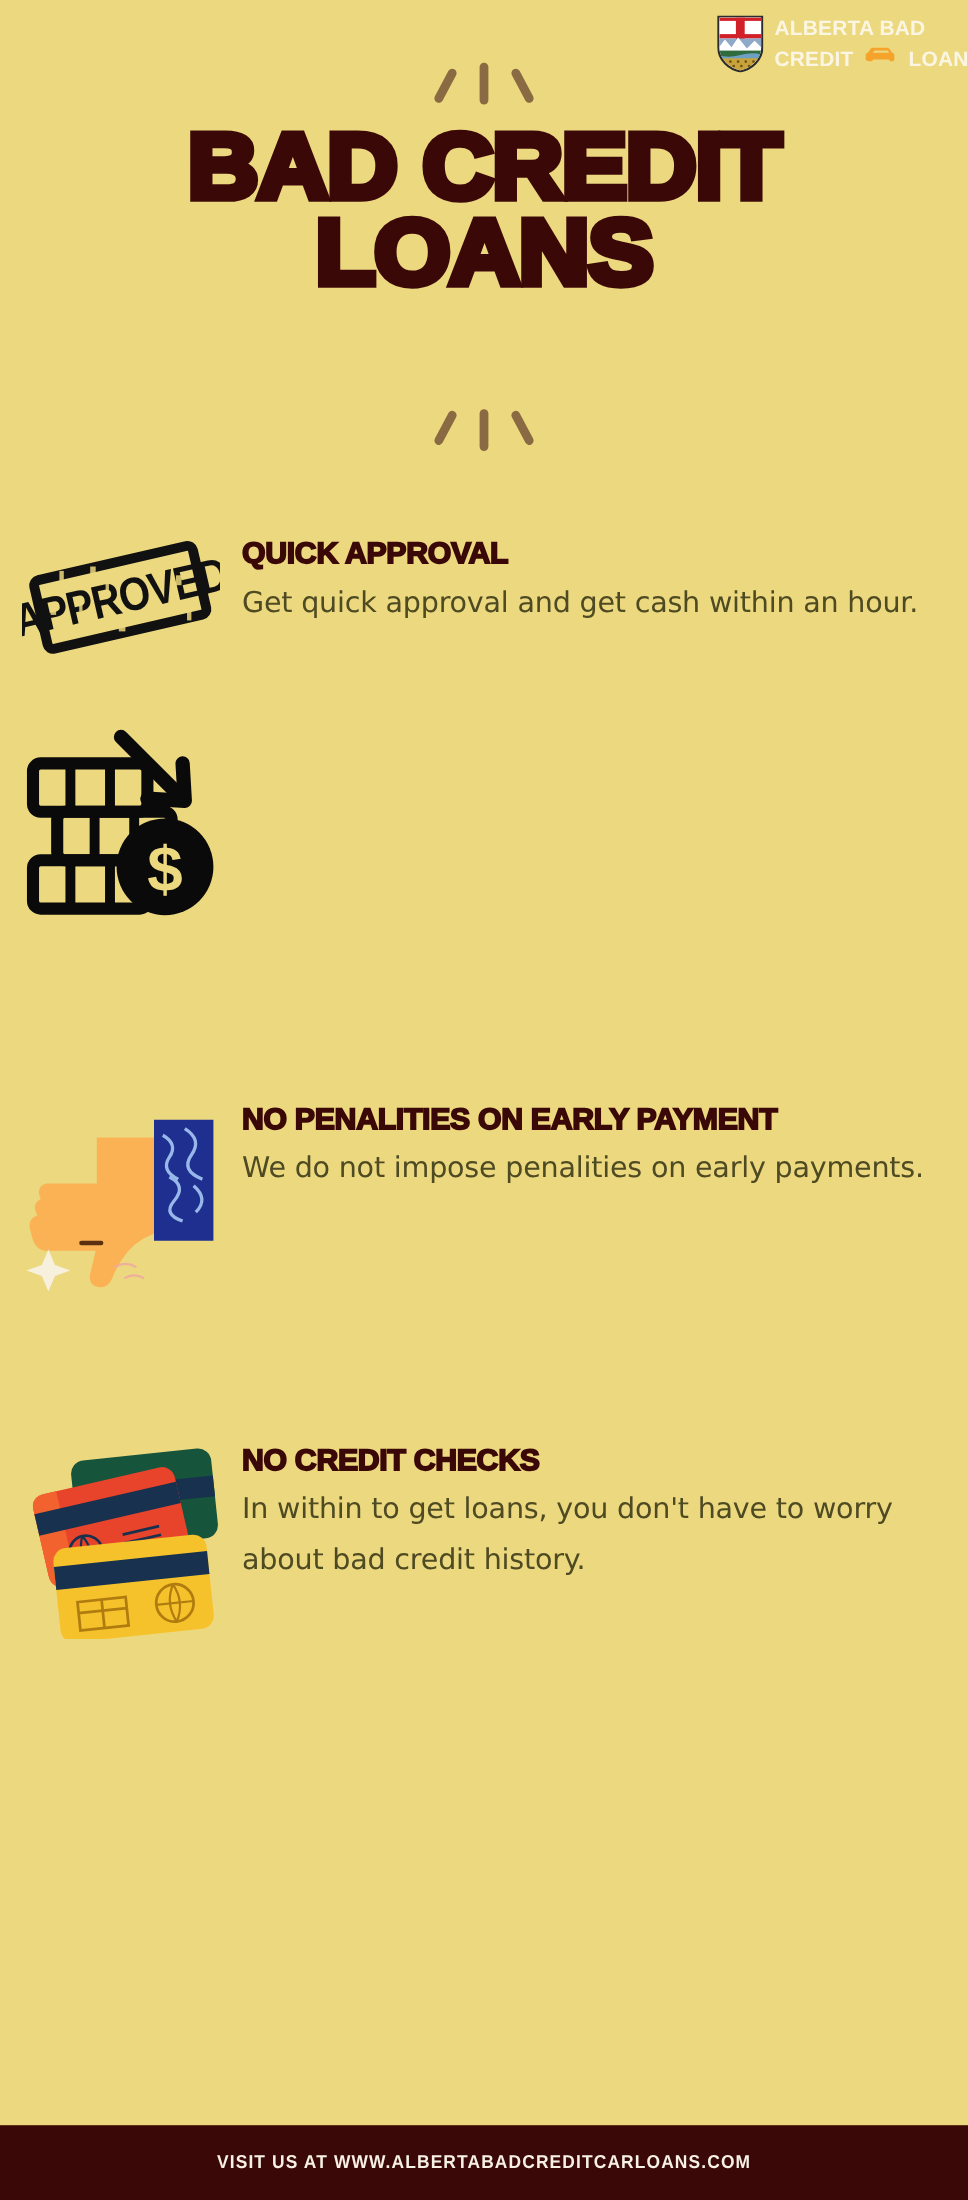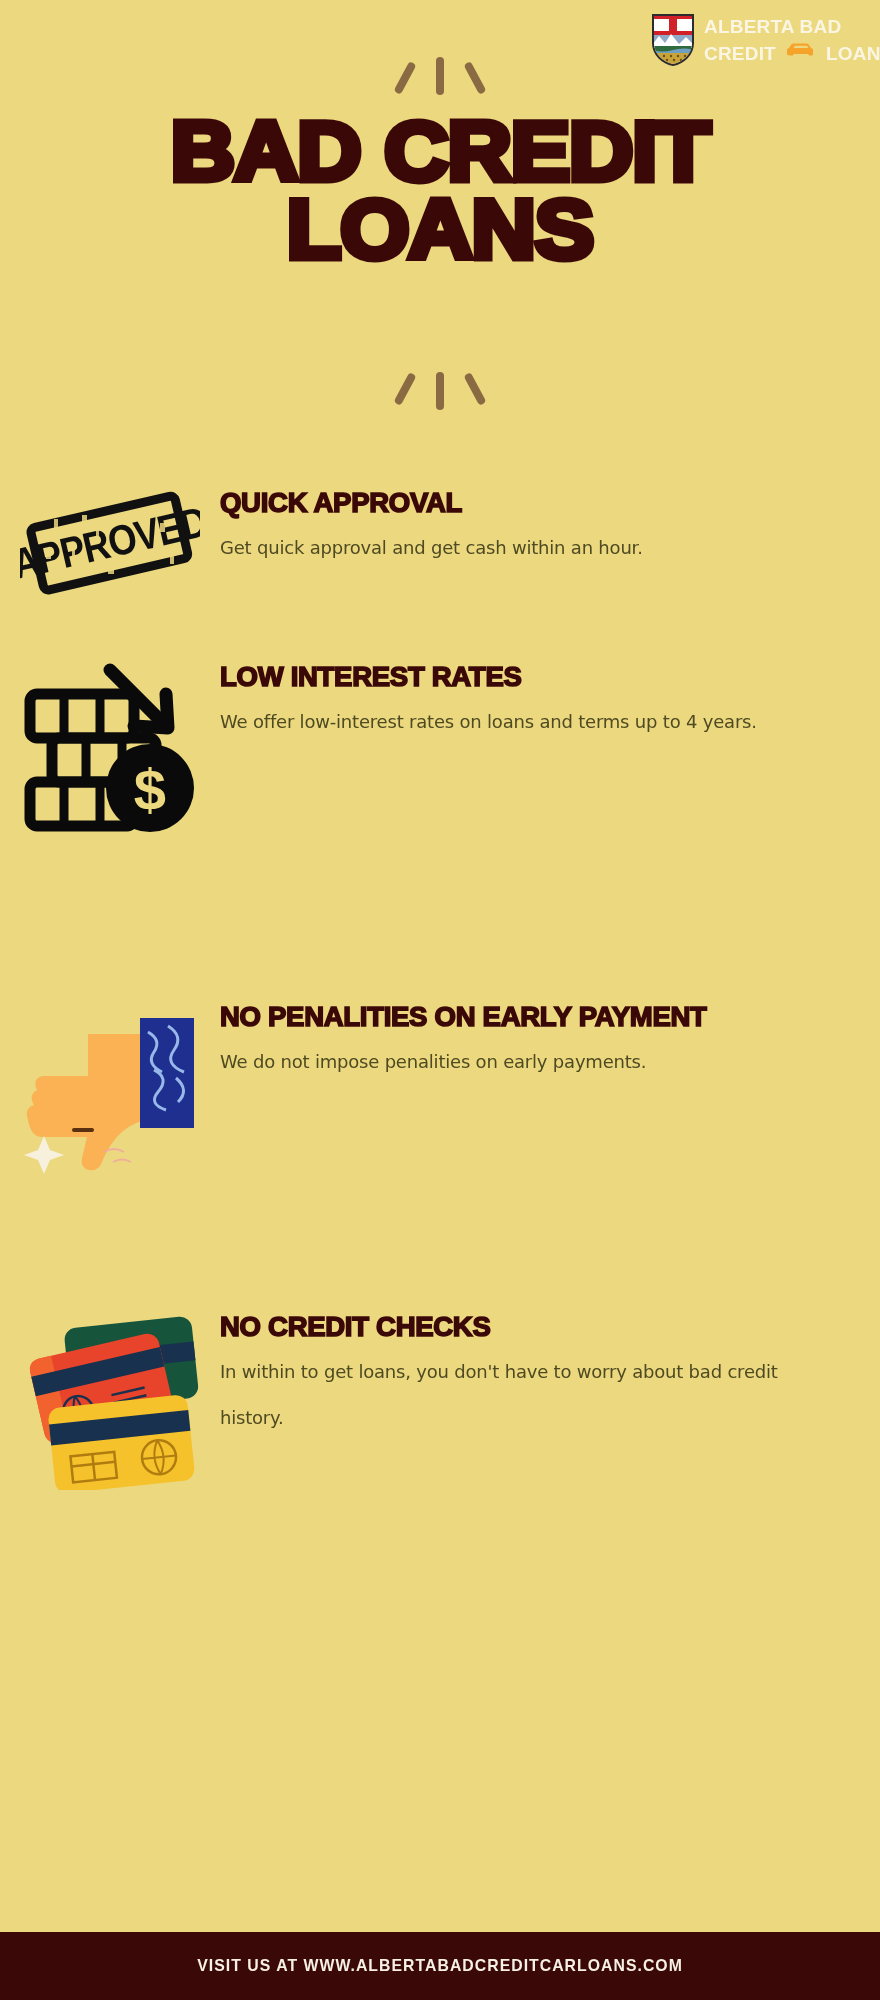--- a/index.html
+++ b/index.html
@@ -104,21 +104,21 @@
     letter-spacing: -0.3px;
     color: #3b0808;
     -webkit-text-stroke: 1.6px #3b0808;
     paint-order: stroke fill;
     transform: scaleX(1.02);
     transform-origin: left center;
   }
   .fdesc {
     margin-top: 4px;
     font-family: "DejaVu Sans", sans-serif;
-    font-size: 18px;
+    font-size: 26px;
     line-height: 46px;
     color: #4e4a22;
     letter-spacing: -0.2px;
   }
 
   
   #f1 { top: 486px; }
   #f2 { top: 660px; }
   #f3 { top: 1000px; }
   #f4 { top: 1278px; margin-top: 32px; }
@@ -265,24 +265,20 @@
           <line x1="82" y1="128" x2="82" y2="164"></line>
         </g>
         <g stroke="#0a0a0a" stroke-width="13" stroke-linecap="round" fill="none">
           <line x1="92" y1="12" x2="148" y2="68"></line>
           <polyline points="148,36 150,70 116,68" stroke-linejoin="round"></polyline>
         </g>
         <circle cx="132" cy="130" r="44" fill="#0a0a0a"></circle>
         <text x="132" y="152" font-family="Liberation Sans, sans-serif" font-weight="bold" font-size="58" fill="#ecd87f" text-anchor="middle">$</text>
       </svg>
     </div>
-    <div class="fbody">
-      <div class="fhead">LOW INTEREST RATES</div>
-      <div class="fdesc">We offer low-interest rates on loans and terms up to 4 years.</div>
-    </div>
   </div>
 
   <div class="feature" id="f3">
     <div class="ficon">
       <svg class="icon-svg" width="185" height="175" viewBox="0 0 185 175">
         <path d="M10 120 q-4 -12 6 -15 q-6 -10 3 -15 q-5 -11 5 -14 h46 v-42 h58 v86 q-18 4 -30 18
                  q-9 11 -14 24 q-4 10 -13 8 q-9 -2 -7 -12 l5 -21 H24 q-11 0 -14 -17 Z" fill="#fbb254"></path>
         <path d="M122 18 h54 v110 h-54 Z" fill="#1f2f8f"></path>
         <g stroke="#9fc0ef" stroke-width="3" fill="none" opacity="0.95">
           <path d="M130 32 q14 8 6 20 q-8 12 8 20"></path>

